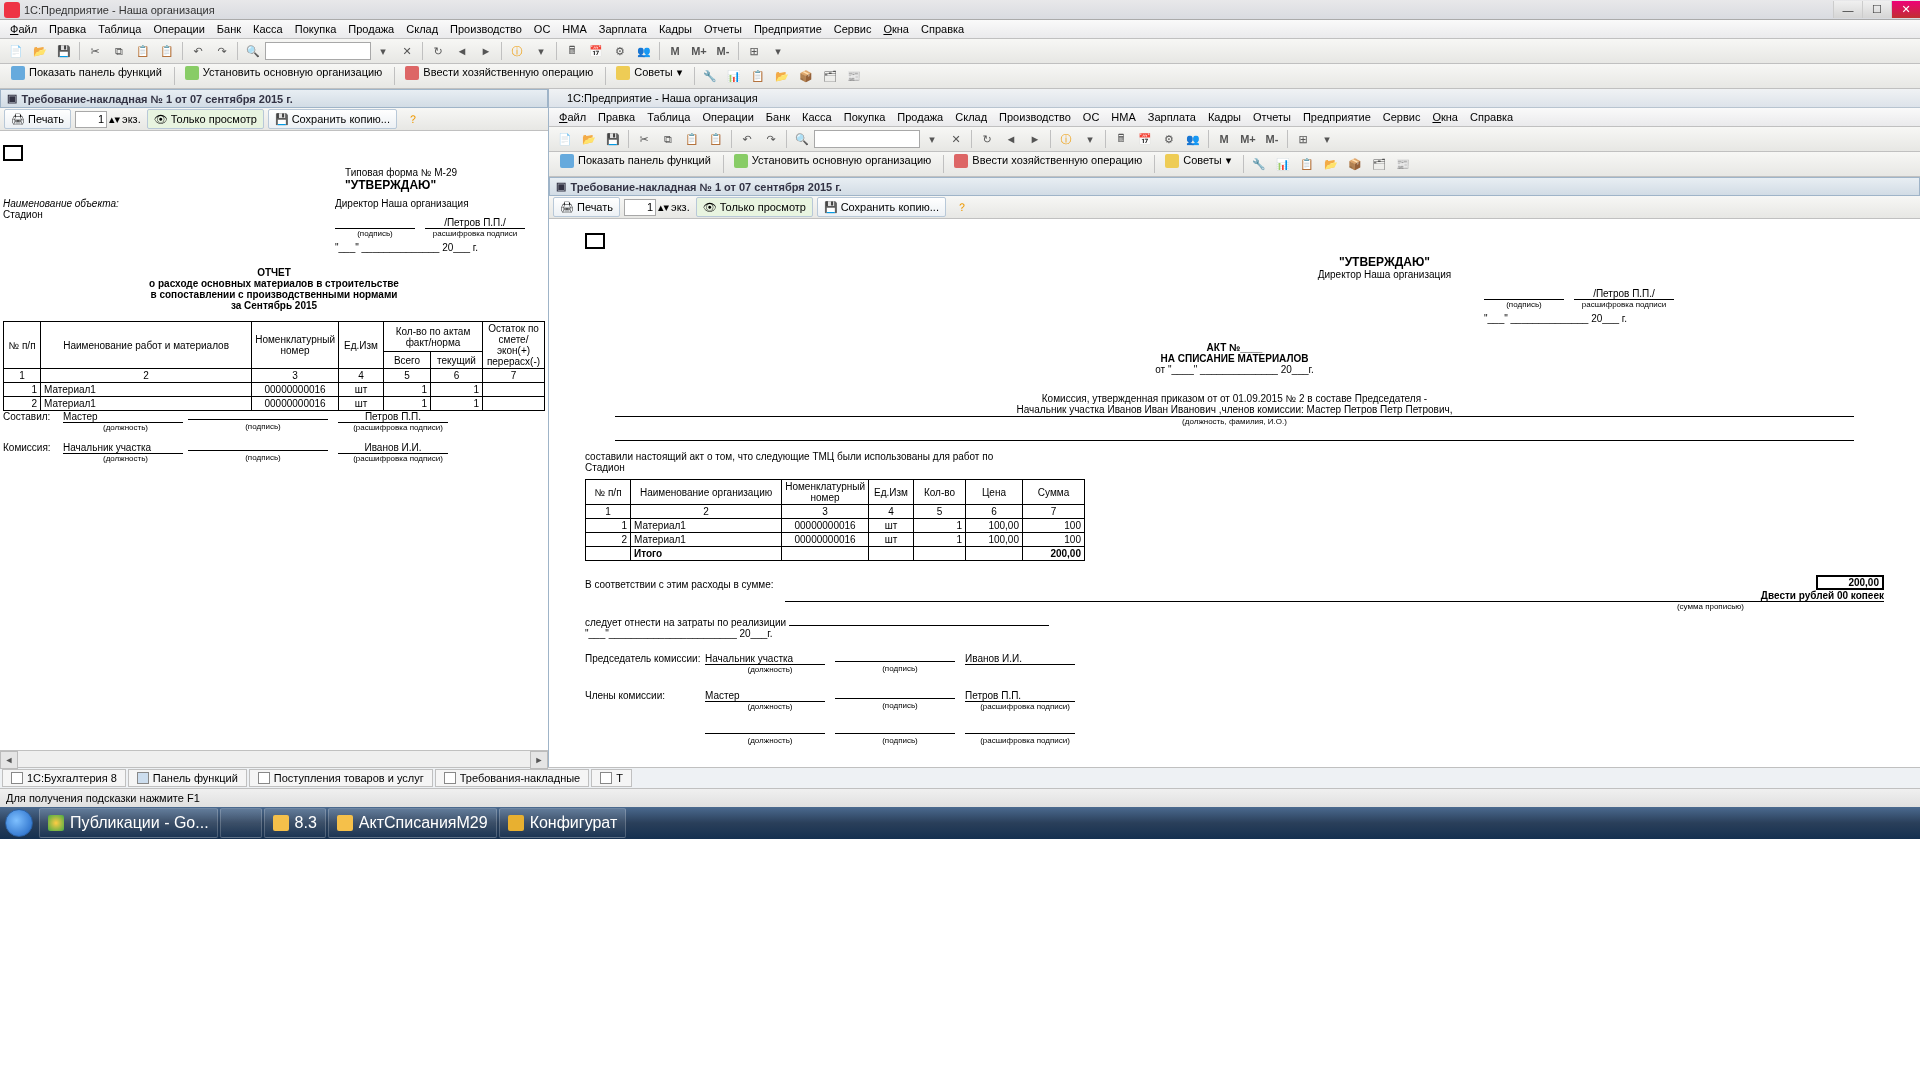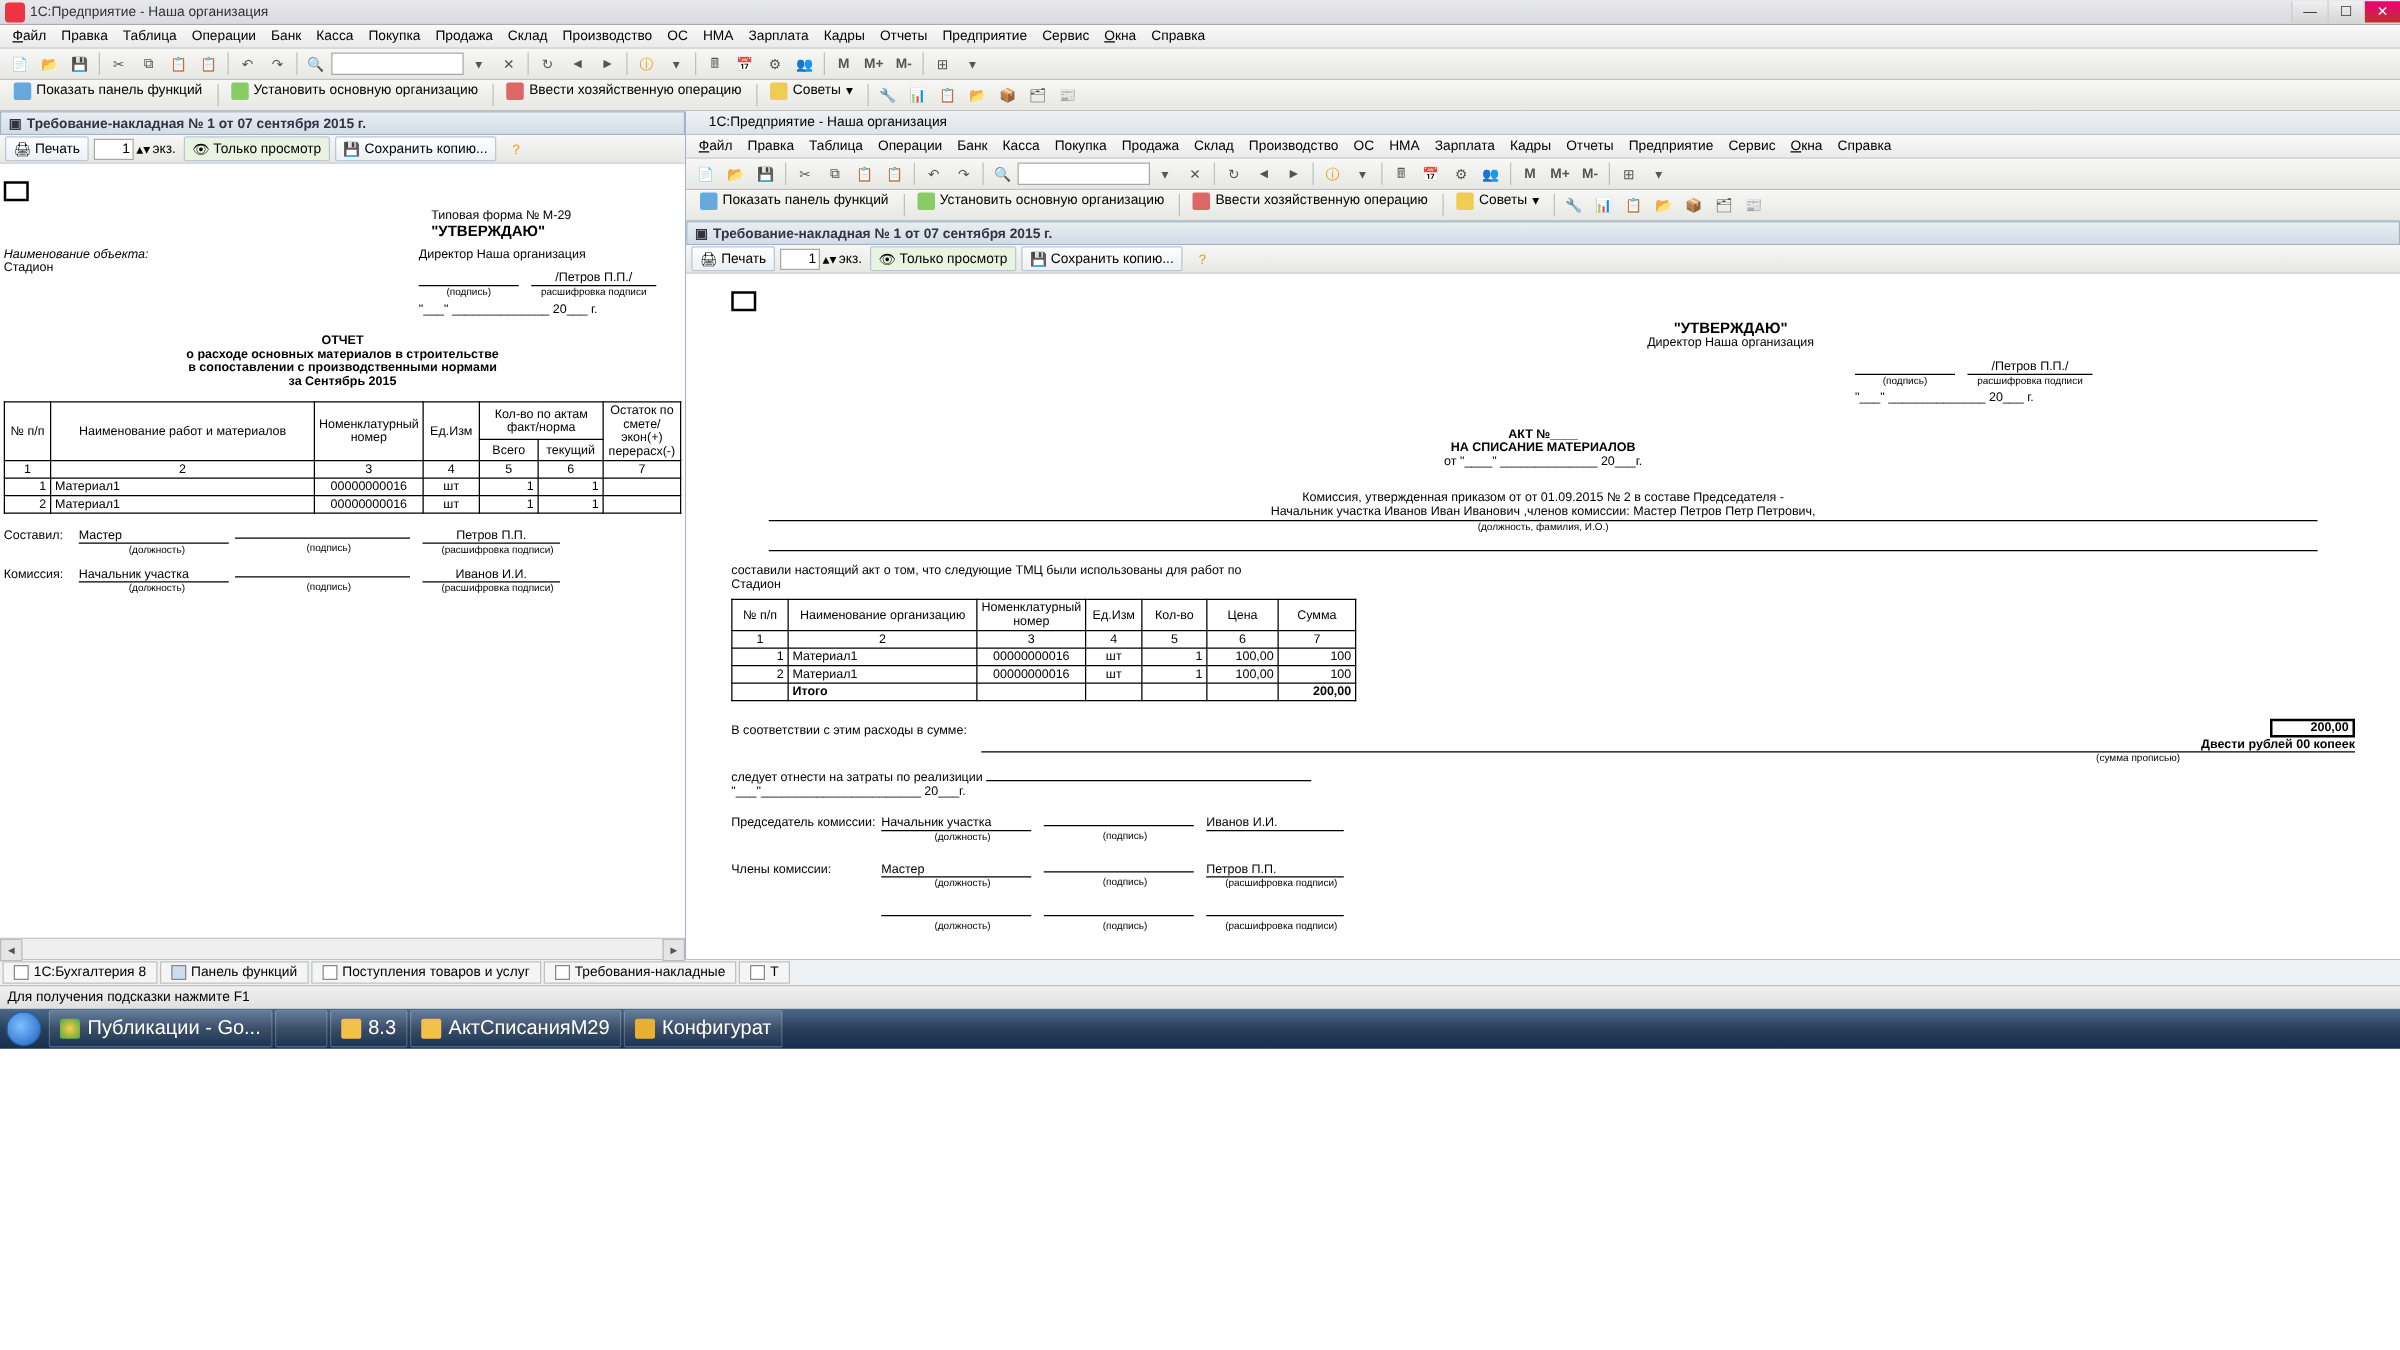--- a/index.html
+++ b/index.html
@@ -246,21 +246,21 @@
                 <td style="text-align:right">2</td>
                 <td style="text-align:left">Материал1</td>
                 <td>00000000016</td>
                 <td>шт</td>
                 <td style="text-align:right">1</td>
                 <td style="text-align:right">1</td>
                 <td></td>
               </tr>
       </tbody>
           </table>
-      <div style="display:flex;margin-top:12px">
+      <div style="display:flex;margin-top:0">
         <div style="width:60px">Составил:</div>
         <div style="width:125px"><span class="sigline" style="width:120px;text-align:left">Мастер</span><div class="siglbl">(должность)</div></div>
         <div style="width:150px"><span class="sigline" style="width:140px"></span><div class="siglbl">(подпись)</div></div>
         <div style="width:120px"><span class="sigline" style="width:110px;text-align:center">Петров П.П.</span><div class="siglbl">(расшифровка подписи)</div></div>
       </div>
       <div style="display:flex;margin-top:10px">
         <div style="width:60px">Комиссия:</div>
         <div style="width:125px"><span class="sigline" style="width:120px;text-align:left">Начальник участка</span><div class="siglbl">(должность)</div></div>
         <div style="width:150px"><span class="sigline" style="width:140px"></span><div class="siglbl">(подпись)</div></div>
         <div style="width:120px"><span class="sigline" style="width:110px;text-align:center">Иванов И.И.</span><div class="siglbl">(расшифровка подписи)</div></div>

